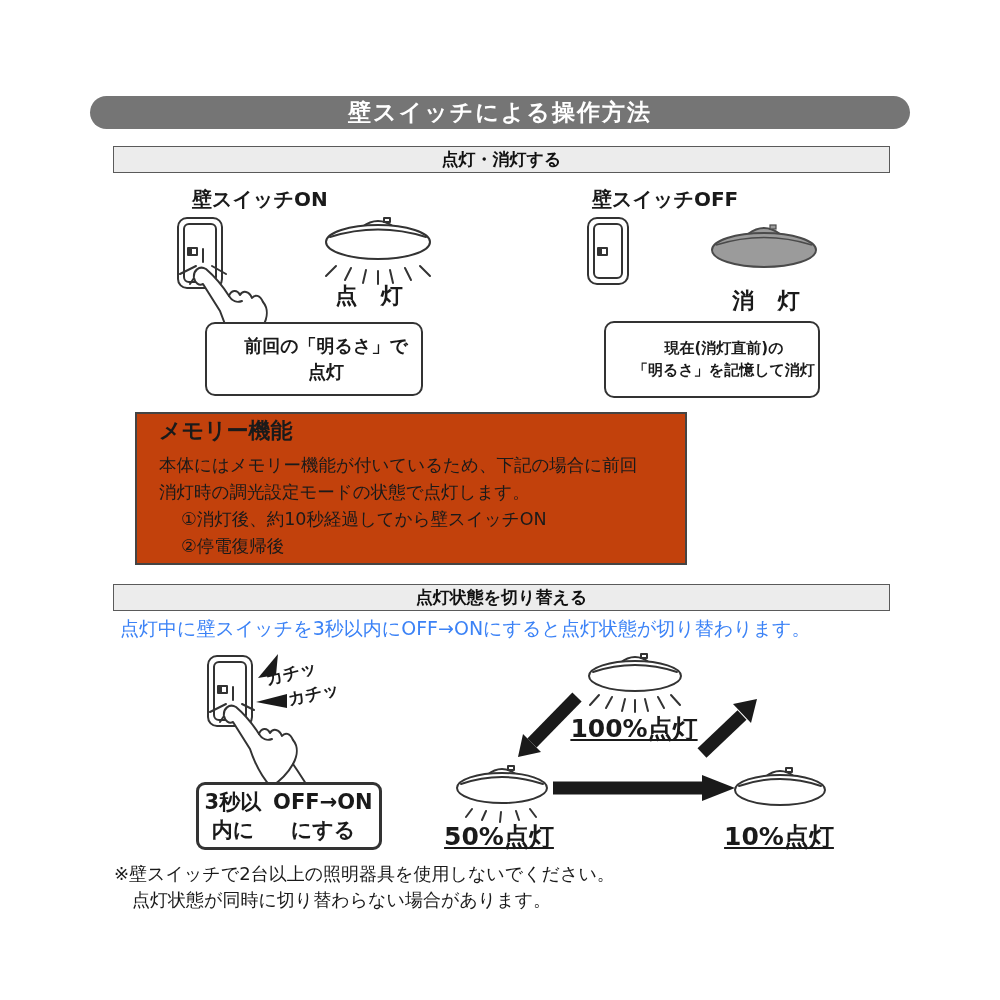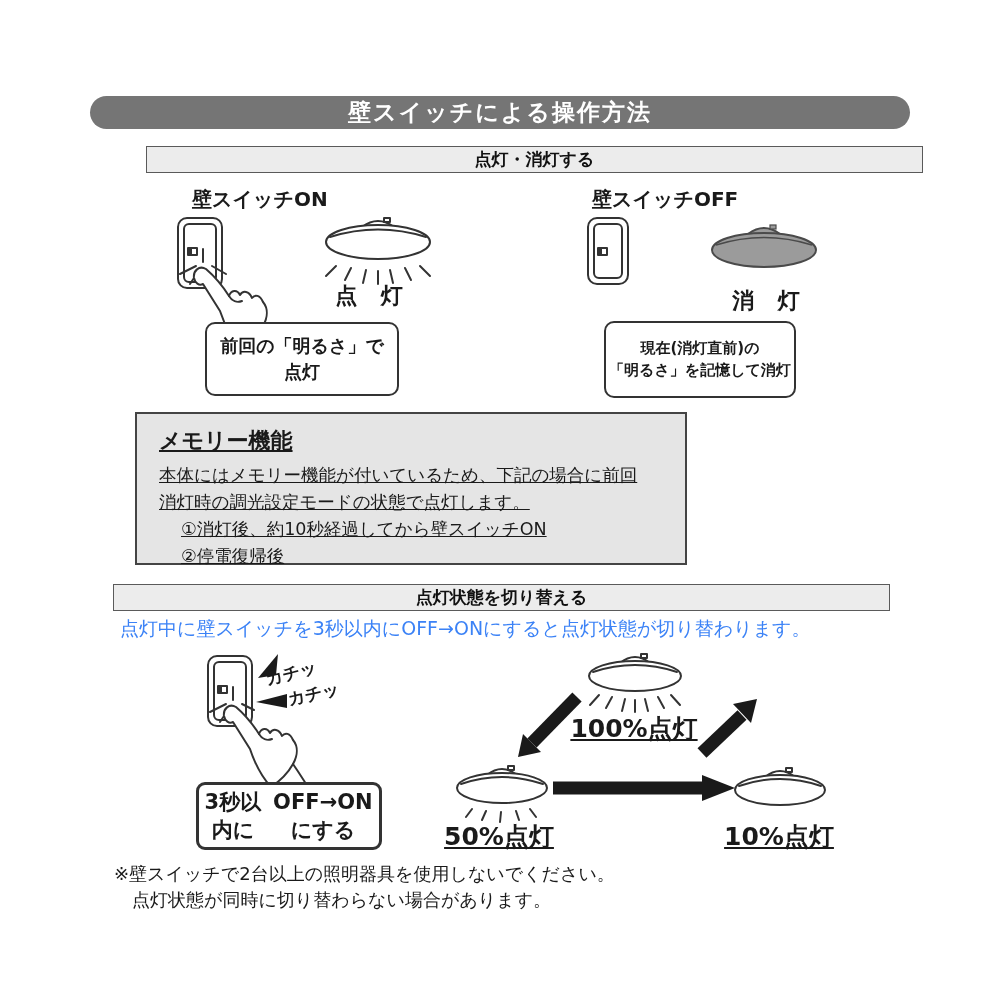--- a/index.html
+++ b/index.html
@@ -18,28 +18,27 @@
   .section-bar{
     left:113px;width:775px;height:25px;background:var(--bar_bg);
     border:1px solid #5a5a5a;display:flex;align-items:center;justify-content:center;
     font-size:17px;font-weight:700;color:#111;
   }
   .lbl-bold{font-weight:700;font-size:20px;color:#1a1a1a;white-space:nowrap;}
   .state-lbl{font-weight:700;font-size:22px;letter-spacing:8px;text-align:center;width:130px;}
   .callout{
     border:2px solid #333;border-radius:10px;background:#fff;
     display:flex;flex-direction:column;align-items:center;justify-content:center;
-    text-align:center;font-weight:700;line-height:1.45;
+    text-align:center;font-weight:700;line-height:1.45;padding-left:24px;
   }
   .callout.c1{font-size:18px;}
   .callout.c2{font-size:15px;}
   .membox{
-    border:2px solid #444;background:#e5e5e5;box-sizing:border-box;
-    padding:12px 18px 0 22px;
-    text-decoration:underline;
+    border:2px solid #444;background:#c2410c;box-sizing:border-box;
+    padding:2px 18px 0 22px;
   }
   .membox .mtitle{font-weight:700;font-size:22px;margin-bottom:6px;}
   .membox .mline{font-size:17.5px;line-height:27px;}
   .membox .mitem{font-size:17.5px;line-height:27px;padding-left:22px;}
   .intro{font-size:19px;color:#3b82f6;white-space:nowrap;}
   .click-txt{font-weight:700;font-size:17px;white-space:nowrap;transform-origin:left center;}
   .timing-box{
     border:3px solid #333;border-radius:9px;background:#fff;
     display:flex;flex-direction:row;align-items:center;justify-content:center;
     font-weight:700;font-size:21px;line-height:1.35;text-align:center;
@@ -50,21 +49,21 @@
   .stroke{fill:none;stroke:#333;stroke-width:2;stroke-linecap:round;stroke-linejoin:round;}
   .fillw{fill:#fff;stroke:#333;stroke-width:2;stroke-linejoin:round;}
 </style>
 </head>
 <body>
 
 <div class="page">
 
   <div class="abs banner">壁スイッチによる操作方法</div>
 
-  <div class="abs section-bar" style="top:146px;margin-left:33px;">点灯・消灯する</div>
+  <div class="abs section-bar" style="top:146px;">点灯・消灯する</div>
 
   <div class="abs lbl-bold" style="left:192px;top:186px;">壁スイッチON</div>
 
   <span class="abs" style="left:168px;top:212px;">
     <svg width="170" height="190" viewBox="0 0 170 190">
       <rect class="fillw" x="10" y="6" width="44" height="70" rx="9"></rect>
       <rect class="fillw" x="16" y="12" width="32" height="58" rx="5" stroke-width="1.6"></rect>
       <rect class="fillw" x="20" y="36" width="9" height="7" stroke-width="1.5"></rect>
       <rect x="20" y="36" width="4" height="7" fill="#333"></rect>
       <path class="stroke" stroke-width="3.2" d="M35,37 L35,50"></path>

